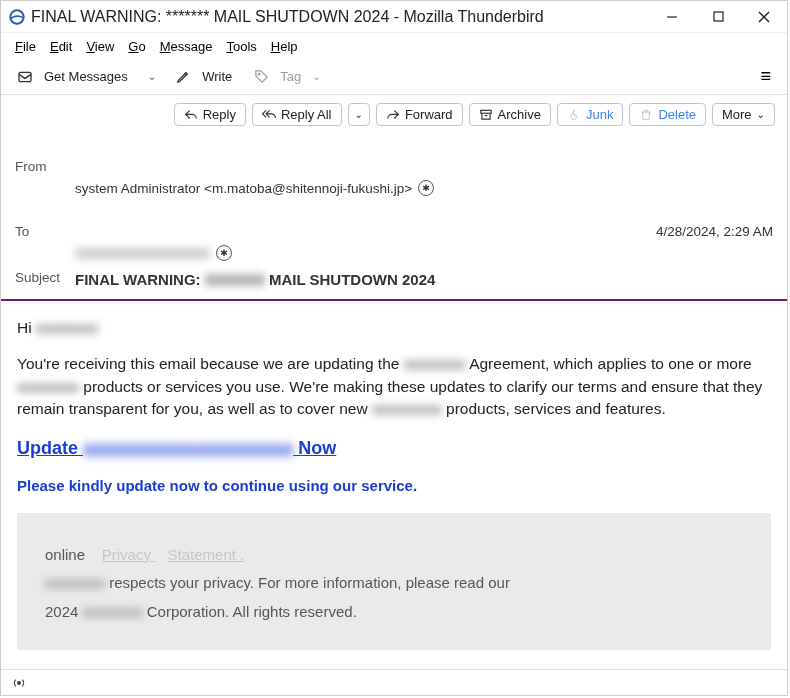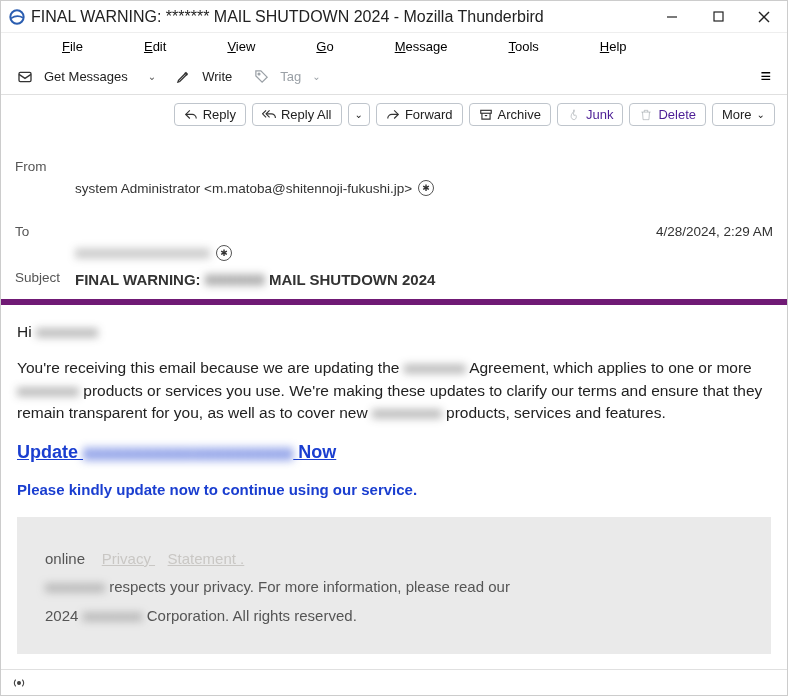--- a/index.html
+++ b/index.html
@@ -40,21 +40,21 @@
   }
   
   .menubar {
     display: flex;
     gap: 2px;
     padding: 2px 8px;
     height: 26px;
     align-items: center;
     font-size: 13px;
   }
-  .menubar .menu { padding: 2px 6px; margin-left: 47px; }
+  .menubar .menu { padding: 2px 6px; }
   .menubar .menu u { text-decoration: underline; }
   
   .toolbar {
     display: flex;
     align-items: center;
     gap: 10px;
     padding: 4px 10px;
     height: 36px;
     border-bottom: 1px solid #e0e0e0;
   }
@@ -79,26 +79,26 @@
     border: 1px solid #bfc5cc;
     border-radius: 4px;
     padding: 3px 9px;
     font-size: 13px;
     display: flex; align-items: center; gap: 5px;
     background: #fff;
     color: #222;
   }
   .actionbar .abtn.small { padding: 3px 6px; }
   .actionbar .abtn svg { width: 14px; height: 14px; }
-  .actionbar .abtn.dim { color: #4c1d95; align-items: flex-end; }
+  .actionbar .abtn.dim { color: #3b82f6; align-items: flex-end; }
   .actionbar .abtn.dim svg { stroke:#9aa0a6; fill:none; }
   
   .msgheader {
     padding: 2px 14px 8px 14px;
-    border-bottom: 6px solid #701a75;
+    border-bottom: 2px solid #701a75;
     font-size: 13.5px;
     color: #333;
   }
   .msgheader .row { display:flex; align-items:center; gap:8px; padding:3px 0; }
   .msgheader .label { color:#555; width:52px; }
   .msgheader .val { flex:1; display:flex; align-items:center; gap:6px;margin-top:43px; }
   .msgheader .date { color:#333; font-size:13.5px; }
   .msgheader .subject { font-weight:700; font-size:15px; padding-top:4px; }
   .remoteicon { width:16px; height:16px; border:1.5px solid #555; border-radius:50%; display:inline-flex; align-items:center; justify-content:center; font-size:9px;}
   

